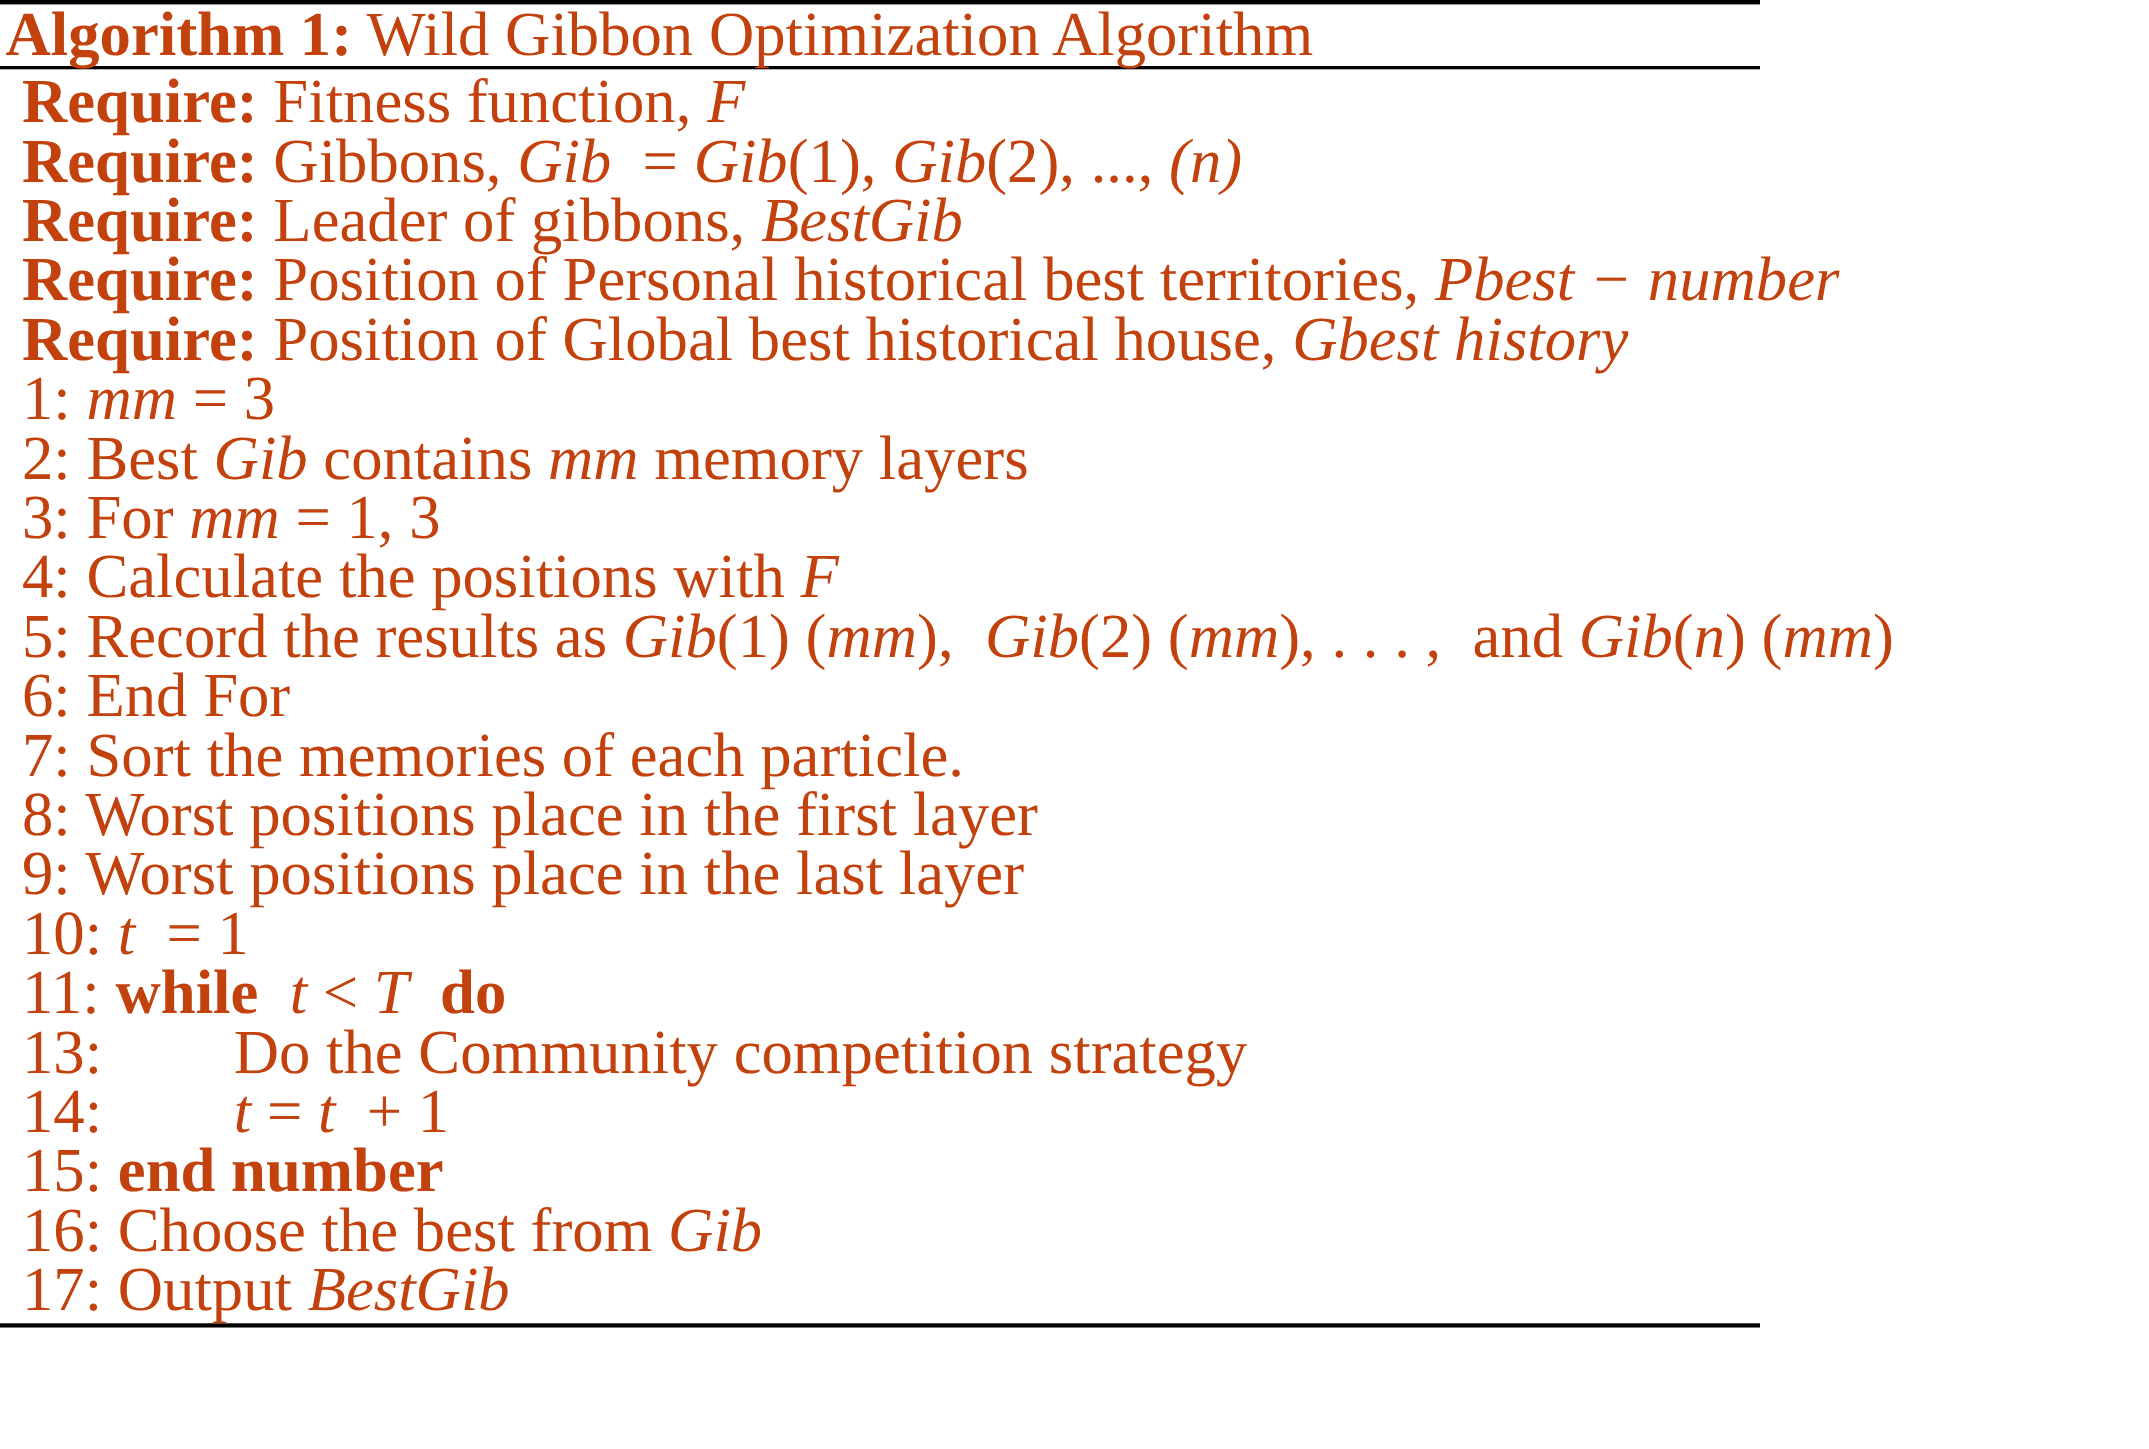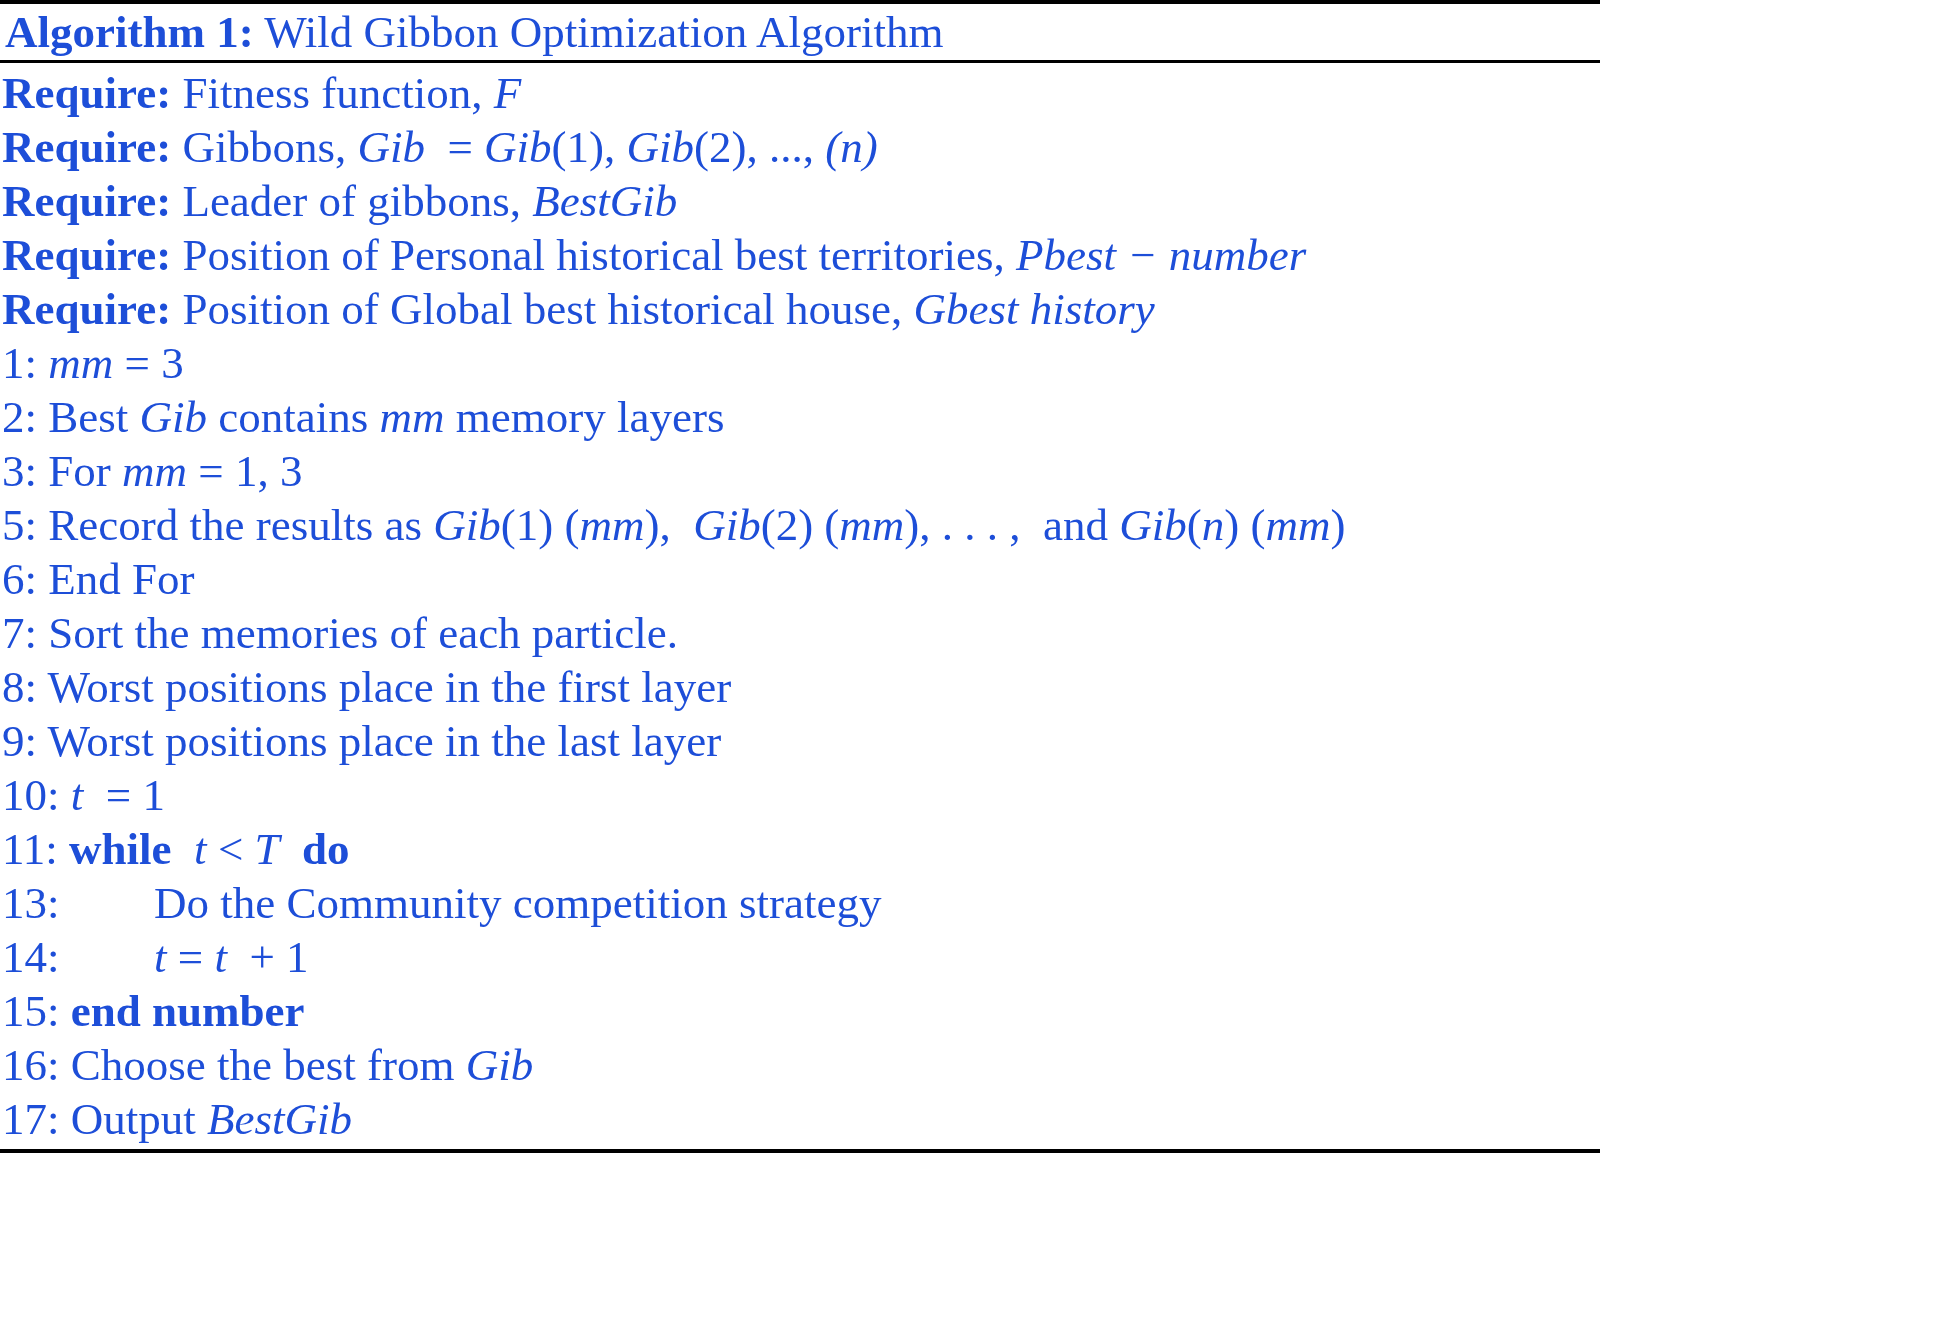--- a/index.html
+++ b/index.html
@@ -4,33 +4,33 @@
 <style>
   html, body {
     margin: 0;
     padding: 0;
     background: #ffffff;
   }
   .algo {
     width: 1600px;
     box-sizing: border-box;
     font-family: "Liberation Serif", "DejaVu Serif", serif;
-    font-size: 45px;
-    color: #1d4ed8;
+    font-size: 57px;
+    color: #c2410c;
     background: #ffffff;
   }
   .titlebar {
     border-top: 4px solid #000000;
     border-bottom: 3px solid #000000;
     line-height: 56px;
     padding: 0 8px 0 5px;
     white-space: nowrap;
   }
   .algo-body {
-    padding: 3px 8px 3px 2px;
+    padding: 3px 8px 3px 20px;
     border-bottom: 4px solid #000000;
   }
   .line {
     line-height: 54px;
     white-space: nowrap;
   }
   .b { font-weight: bold; }
   .i { font-style: italic; }
   .indent { display: inline-block; width: 1.85em; }
 </style>
@@ -43,20 +43,21 @@
   </div>
   <div class="algo-body">
       <div class="line"><span class="b">Require:</span><span> Fitness function, </span><span class="i">F</span></div>
       <div class="line"><span class="b">Require:</span><span> Gibbons, </span><span class="i">Gib</span><span> &nbsp;= </span><span class="i">Gib</span><span>(1), </span><span class="i">Gib</span><span>(2), ..., </span><span class="i">(n)</span></div>
       <div class="line"><span class="b">Require:</span><span> Leader of gibbons, </span><span class="i">BestGib</span></div>
       <div class="line"><span class="b">Require:</span><span> Position of Personal historical best territories, </span><span class="i">Pbest − number</span></div>
       <div class="line"><span class="b">Require:</span><span> Position of Global best historical house, </span><span class="i">Gbest history</span></div>
       <div class="line"><span>1: </span><span class="i">mm</span><span> = 3</span></div>
       <div class="line"><span>2: </span><span>Best </span><span class="i">Gib</span><span> contains </span><span class="i">mm</span><span> memory layers</span></div>
       <div class="line"><span>3: </span><span>For </span><span class="i">mm</span><span> = 1, 3</span></div>
+      <div class="line"><span>4: </span><span>Calculate the positions with </span><span class="i">F</span></div>
       <div class="line"><span>5: </span><span>Record the results as </span><span class="i">Gib</span><span>(1)&nbsp;(</span><span class="i">mm</span><span>),&nbsp; </span><span class="i">Gib</span><span>(2)&nbsp;(</span><span class="i">mm</span><span>), . . . ,&nbsp; and </span><span class="i">Gib</span><span>(</span><span class="i">n</span><span>)&nbsp;(</span><span class="i">mm</span><span>)</span></div>
       <div class="line"><span>6: </span><span>End For</span></div>
       <div class="line"><span>7: </span><span>Sort the memories of each particle.</span></div>
       <div class="line"><span>8: </span><span>Worst positions place in the first layer</span></div>
       <div class="line"><span>9: </span><span>Worst positions place in the last layer</span></div>
       <div class="line"><span>10: </span><span class="i">t</span><span> &nbsp;= 1</span></div>
       <div class="line"><span>11: </span><span class="b">while</span><span>&nbsp; </span><span class="i">t</span><span> &lt; </span><span class="i">T</span><span>&nbsp; </span><span class="b">do</span></div>
       <div class="line"><span>13: </span><span class="indent"></span><span>Do the Community competition strategy</span></div>
       <div class="line"><span>14: </span><span class="indent"></span><span class="i">t</span><span> = </span><span class="i">t</span><span> &nbsp;+ 1</span></div>
       <div class="line"><span>15: </span><span class="b">end number</span></div>

